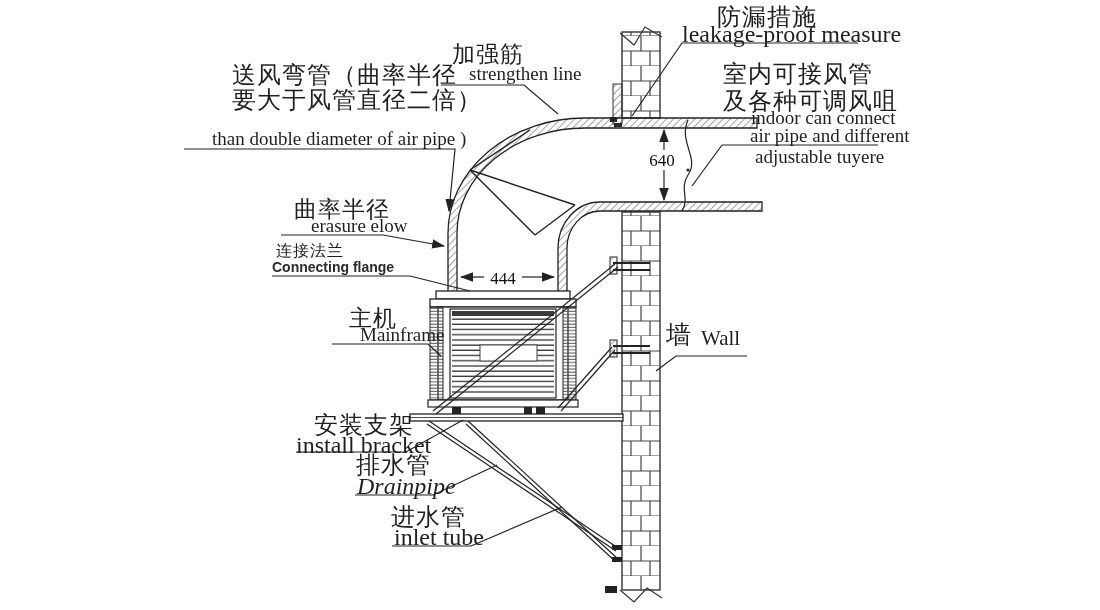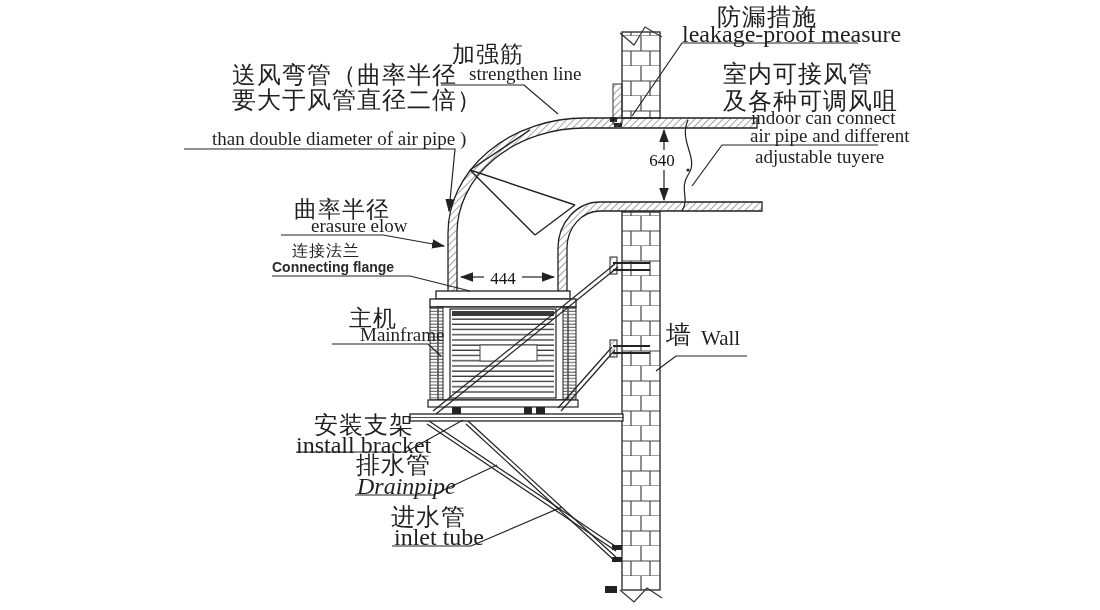--- a/index.html
+++ b/index.html
@@ -172,21 +172,21 @@
 
 <div class="lbl zh z24" style="left:723px;top:61px;">室内可接风管</div>
 <div class="lbl zh z24" style="left:723px;top:88px;">及各种可调风咀</div>
 <div class="lbl en e19" style="left:723px;top:108px;">indoor can connect</div>
 <div class="lbl en e19" style="left:722px;top:126px;">air pipe and different</div>
 <div class="lbl en e19" style="left:727px;top:147px;">adjustable tuyere</div>
 
 <div class="lbl zh z23" style="left:294px;top:197px;">曲率半径</div>
 <div class="lbl en e19" style="left:283px;top:216px;">erasure elow</div>
 
-<div class="lbl zh z16" style="left:292px;top:243px;">连接法兰</div>
+<div class="lbl zh z16" style="left:276px;top:243px;">连接法兰</div>
 <div class="lbl ensans e15" style="left:272px;top:260px;">Connecting flange</div>
 
 <div class="lbl zh z23" style="left:349px;top:306px;">主机</div>
 <div class="lbl en e19" style="left:332px;top:325px;">Mainframe</div>
 
 <div class="lbl zh z24" style="left:314px;top:412px;">安装支架</div>
 <div class="lbl en e20" style="left:296px;top:433px;">install bracket</div>
 
 <div class="lbl zh z24" style="left:356px;top:452px;">排水管</div>
 <div class="lbl en e20" style="left:357px;top:474px;font-style:italic;">Drainpipe</div>

